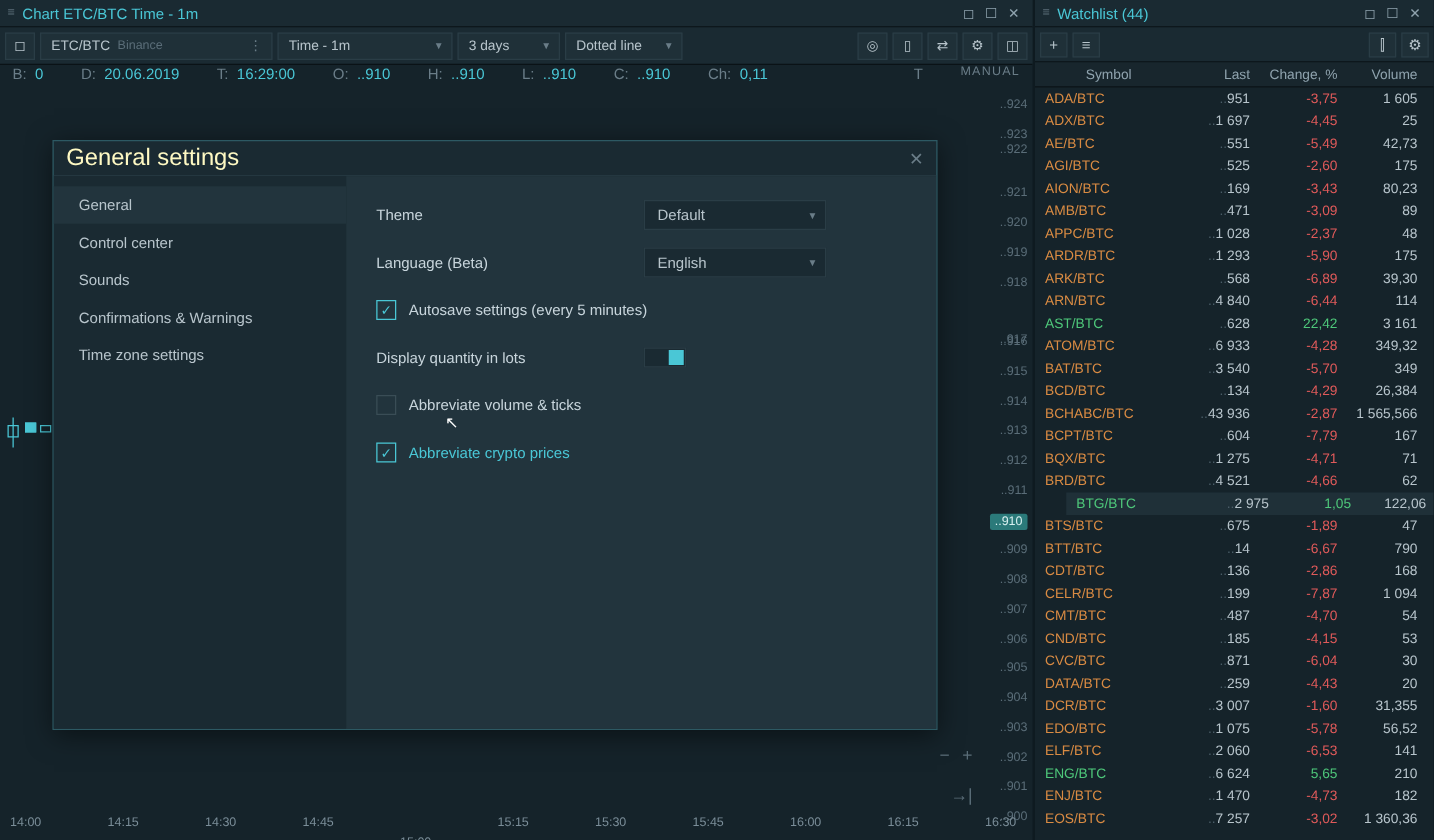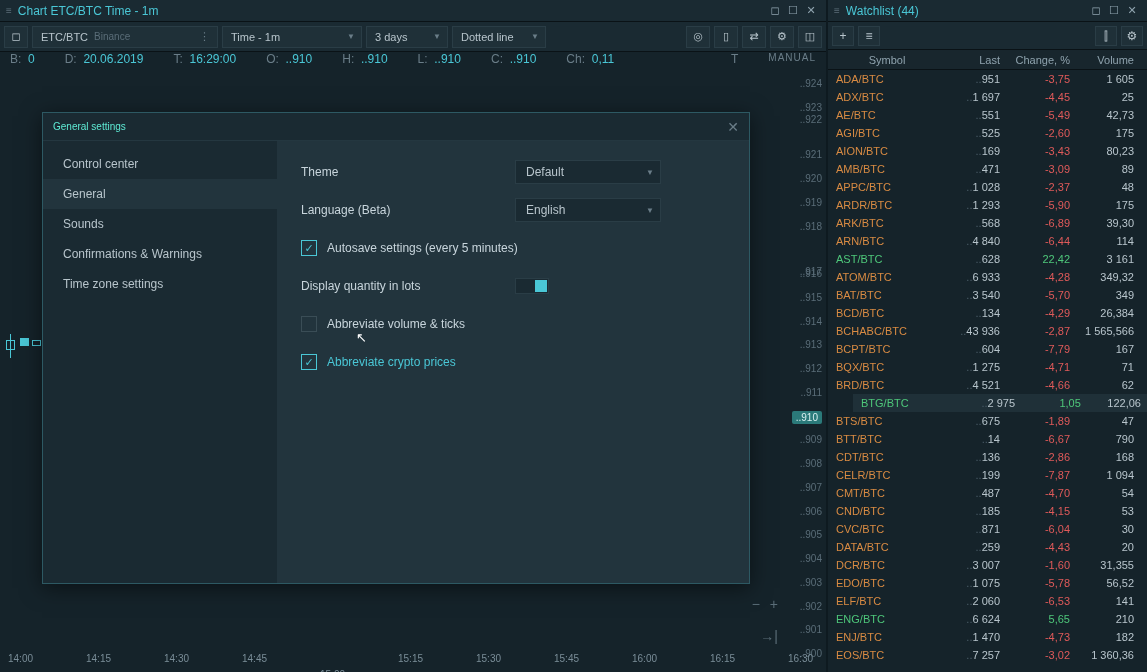--- a/index.html
+++ b/index.html
@@ -37,21 +37,21 @@
 .candle { position:absolute; }
 .candle .wick { position:absolute; width:1px; background:#4ac7d6; left:4px; }
 .candle .body { position:absolute; width:9px; border:1px solid #4ac7d6; }
 
 .zoom-ctrl { position:absolute; right:48px; bottom:32px; display:flex; gap:10px; color:#5a6d78; font-size:14px; align-items:center; }
 .arrow-btn { position:absolute; right:48px; top:554px; color:#5a6d78; font-size:14px; cursor:pointer; }
 
 
 .dialog { position:absolute; left:42px; top:112px; width:708px; height:472px; background:#1a2a32; border:1px solid #2d5963; box-shadow:0 4px 20px rgba(0,0,0,.5); display:flex; flex-direction:column; }
 .dialog-head { height:28px; display:flex; align-items:center; padding:0 10px; border-bottom:1px solid #243740; }
-.dialog-head .dtitle { color:#5eead4; font-size:10px; flex:1; }
+.dialog-head .dtitle { color:#fef9c3; font-size:19px; flex:1; }
 .dialog-head .dclose { color:#6a7d88; cursor:pointer; font-size:14px; }
 .dialog-body { flex:1; display:flex; }
 .dialog-side { width:234px; background:#1a2a32; padding-top:8px; }
 .dside-item { height:30px; display:flex; align-items:center; padding:0 20px; color:#b8c5cc; cursor:pointer; font-size:12px; }
 .dside-item.active { background:#22343d; }
 .dialog-main { flex:1; background:#22343d; padding:20px 24px; }
 .drow { display:flex; align-items:center; margin-bottom:16px; height:22px; }
 .drow .lbl { width:214px; color:#c8d5dc; font-size:12px; }
 .dselect { width:146px; height:24px; background:#1a2a32; border:1px solid #2a3d46; display:flex; align-items:center; padding:0 10px; color:#b8c5cc; cursor:pointer; position:relative; font-size:12px; }
 .dselect .chev { position:absolute; right:6px; color:#6a7d88; font-size:8px; }
@@ -193,22 +193,22 @@
       <div class="x-tick" style="left: 788px;">16:30</div>
     </div>
 
   <div class="dialog">
     <div class="dialog-head">
       <span class="dtitle">General settings</span>
       <span class="dclose">✕</span>
     </div>
     <div class="dialog-body">
       <div class="dialog-side" id="dside">
+          <div class="dside-item active">General</div>
           <div class="dside-item">Control center</div>
-          <div class="dside-item active">General</div>
           <div class="dside-item">Sounds</div>
           <div class="dside-item">Confirmations &amp; Warnings</div>
           <div class="dside-item">Time zone settings</div>
         </div>
       <div class="dialog-main">
         <div class="drow">
           <span class="lbl">Theme</span>
           <div class="dselect">
             <span>Default</span>
               <span class="chev">▼</span>

